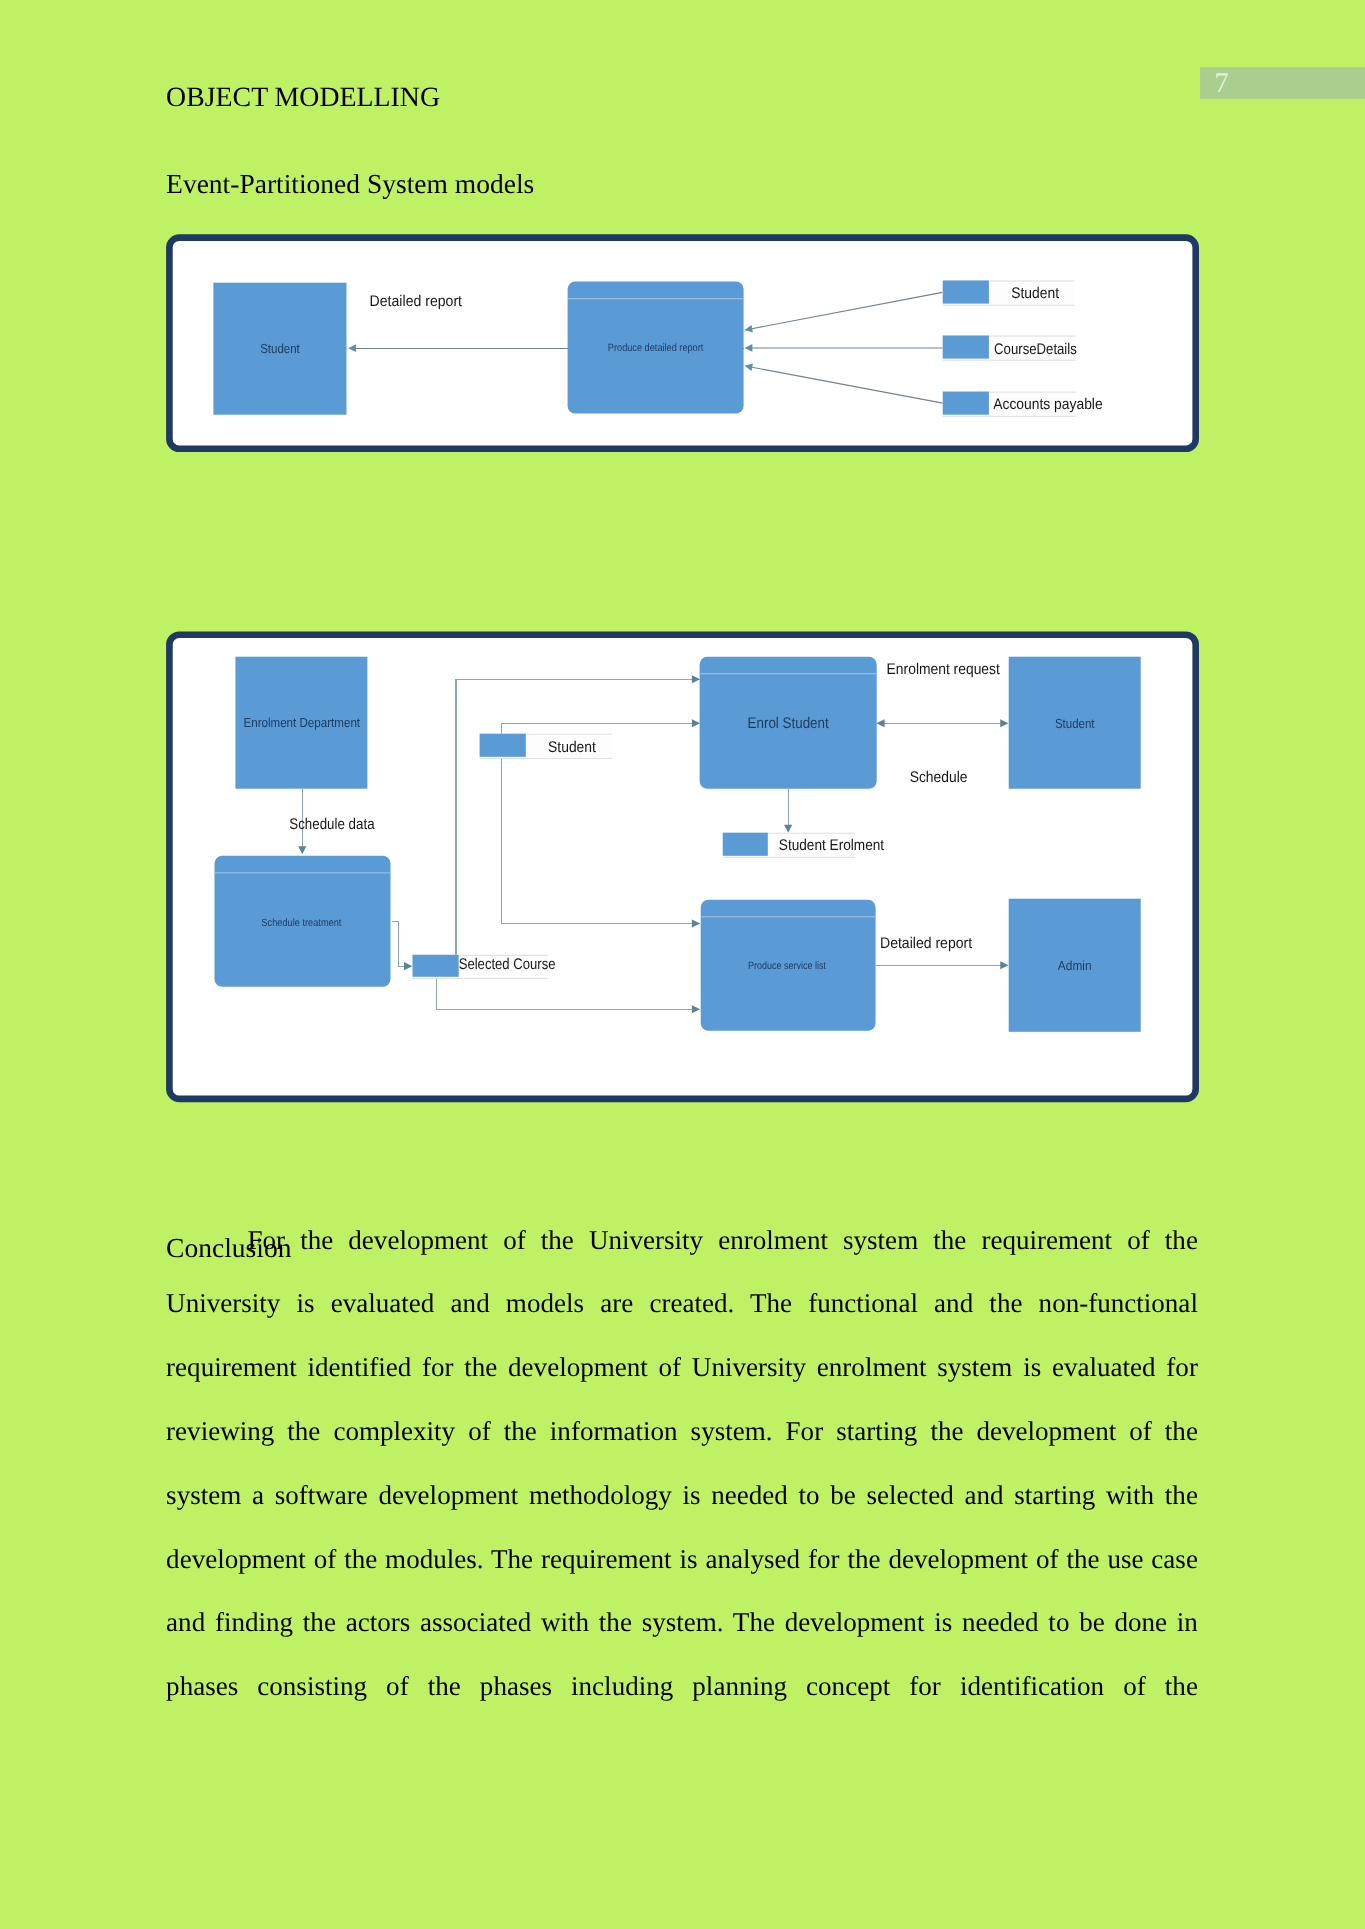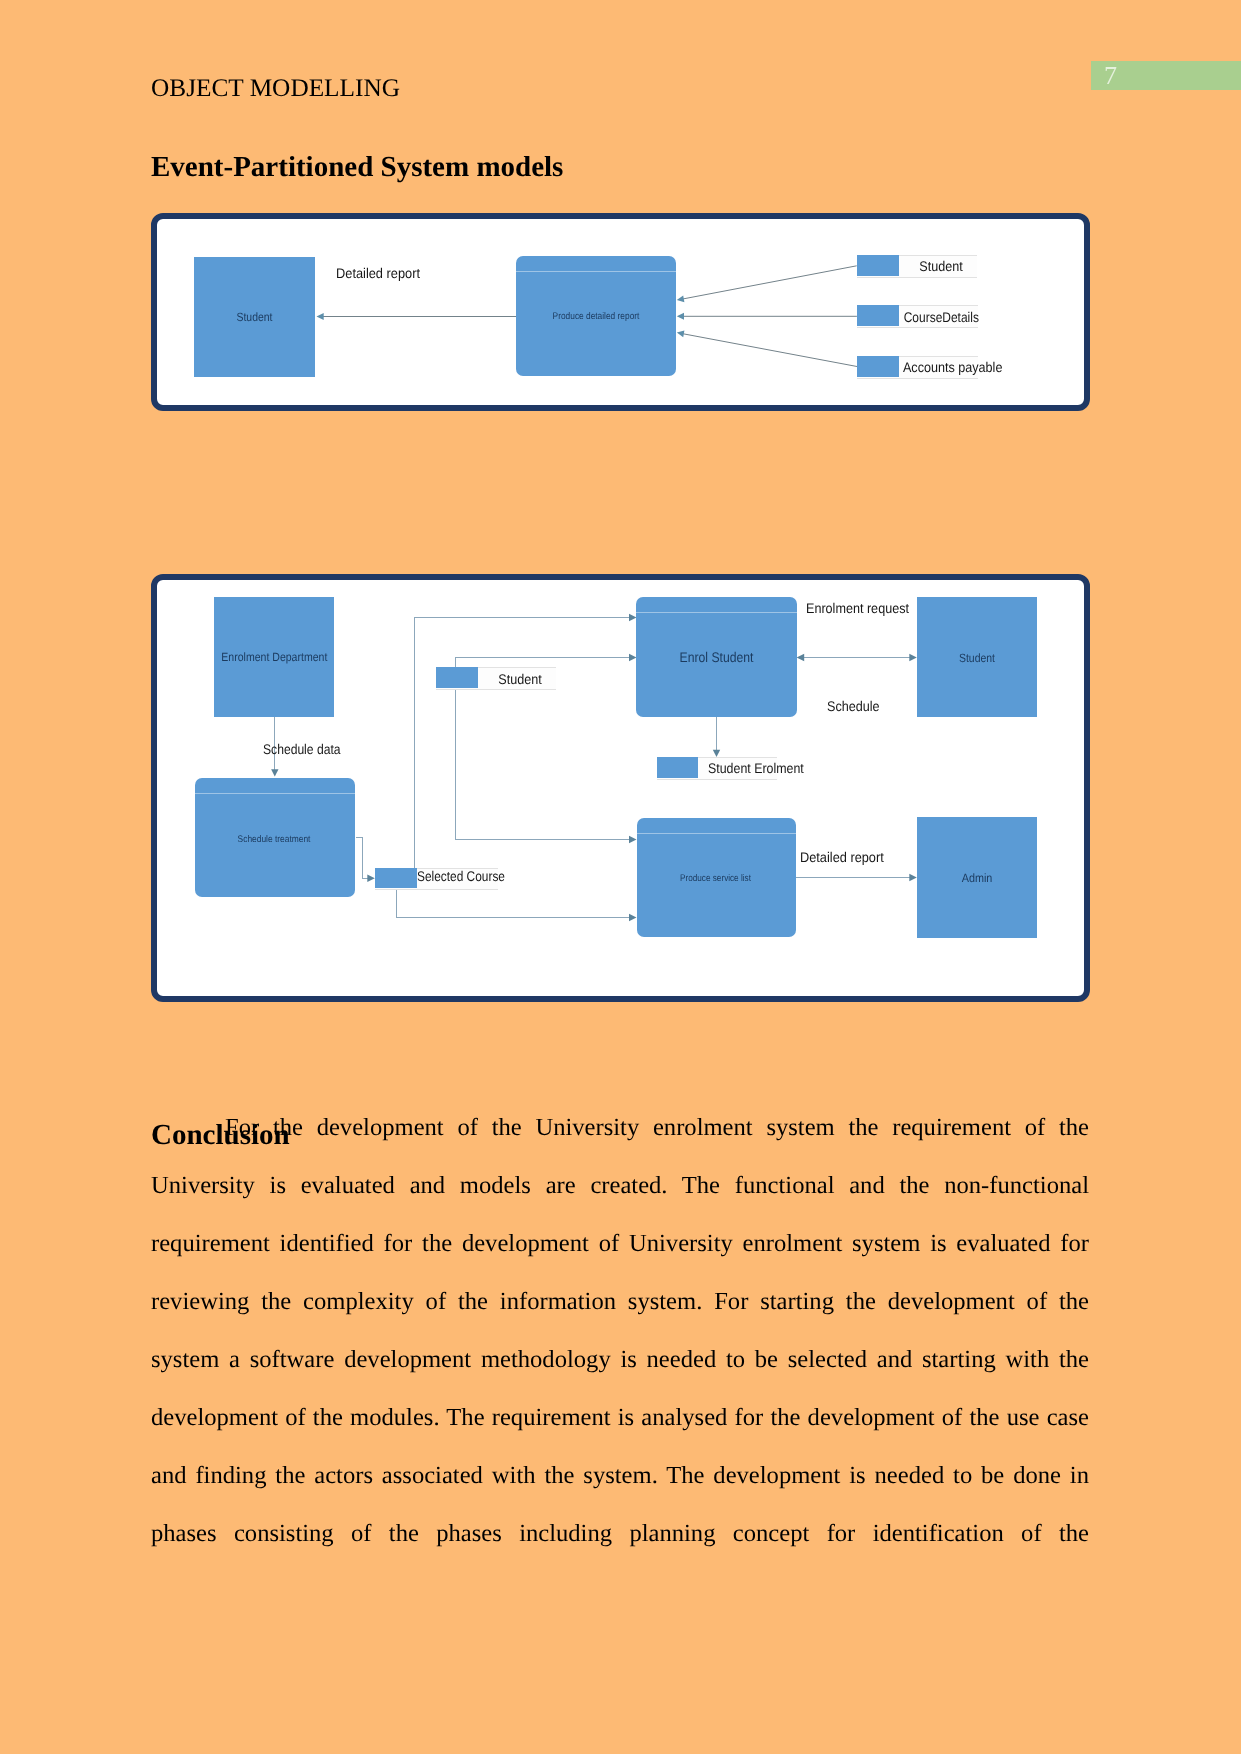--- a/index.html
+++ b/index.html
@@ -1,27 +1,27 @@
 <!DOCTYPE html>
 <html><head>
 <meta charset="utf-8">
 <style>
   html,body{margin:0;padding:0;background:#fff;}
   body{width:1241px;height:1754px;font-family:"Liberation Serif",serif;color:#000;
        -webkit-font-smoothing:antialiased;text-rendering:geometricPrecision;}
-  .page{position:relative;width:1241px;height:1754px;overflow:hidden;background:#fdba74;}
+  .page{position:relative;width:1241px;height:1754px;overflow:hidden;background:#bef264;}
 
   
   .doc-header{position:absolute;left:151px;top:76px;transform:translateZ(0);font-size:25.3px;line-height:25px;
               white-space:nowrap;}
   .page-number-band{position:absolute;left:1091px;top:61px;width:160px;height:29px;
               background:#a9cf8f;}
   .page-number-band .pn{position:absolute;left:13px;top:1px;transform:translateZ(0);font-size:26px;line-height:28px;
               color:#e6f1dd;}
-  .h-section{position:absolute;left:151px;transform:translateZ(0);font-size:29px;font-weight:bold;white-space:nowrap;
+  .h-section{position:absolute;left:151px;transform:translateZ(0);font-size:25px;font-weight:normal;white-space:nowrap;
               line-height:27px;}
   .h-models{top:154px;}
   .h-conclusion{top:1122px;}
   .body-para{position:absolute;left:151px;top:1099px;transform:translateZ(0);width:938px;font-size:24.6px;
               line-height:58px;text-align:justify;text-align-last:justify;text-indent:74px;margin:0;}
 
   
   .diagram{position:absolute;border:6px solid #1F3864;border-radius:12px;background:#fff;
            box-sizing:border-box;}
   #diagram-1{left:151px;top:213px;width:939px;height:198px;}

